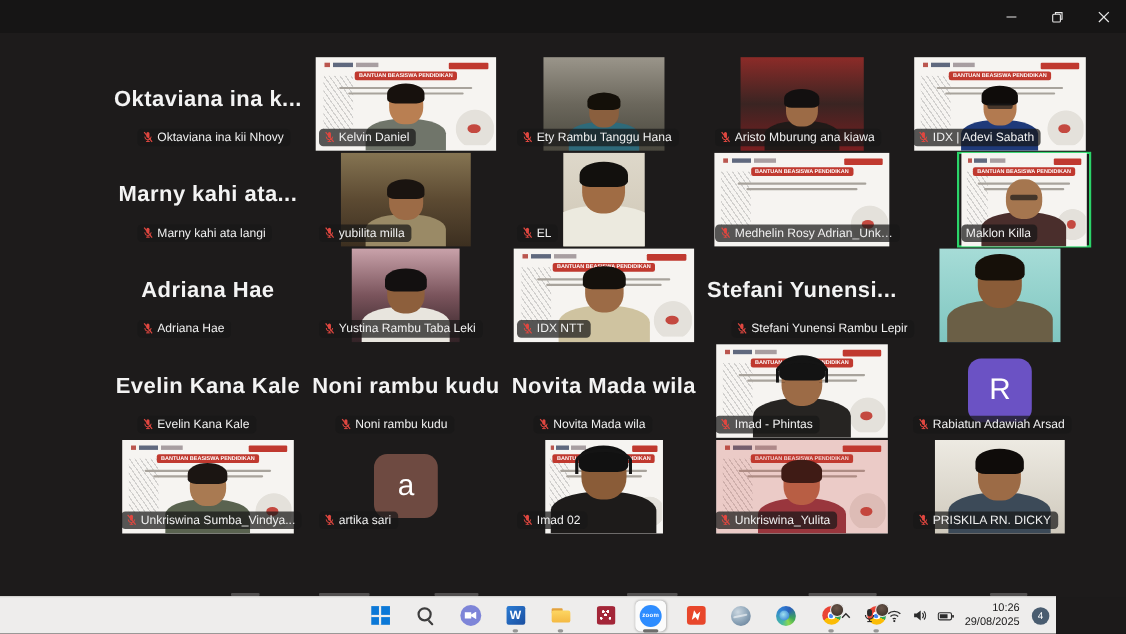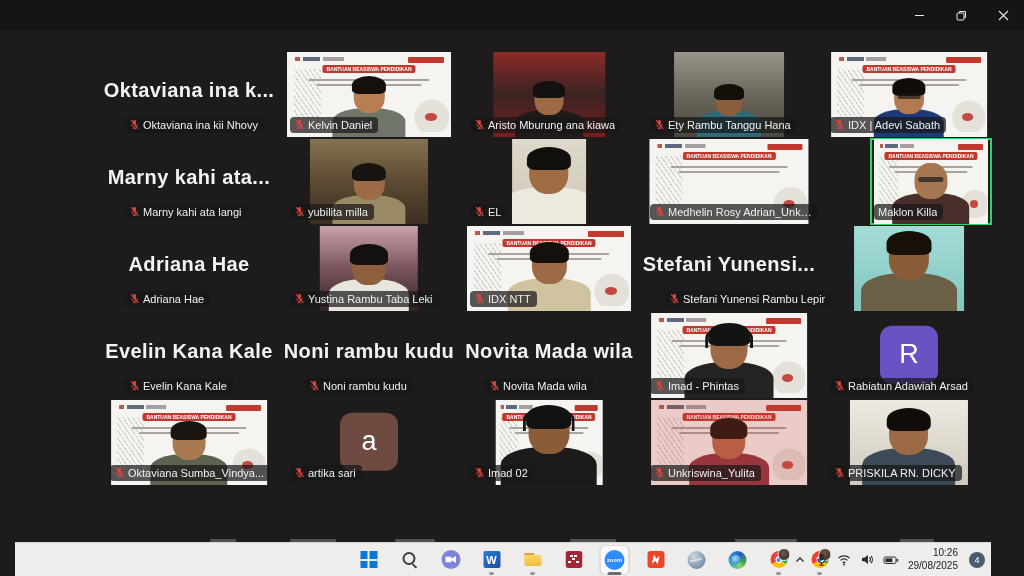--- a/index.html
+++ b/index.html
@@ -44,21 +44,21 @@
     border-radius:12px;color:#fff;font-size:27px;display:flex;align-items:center;justify-content:center;}
   .big-name{position:absolute;left:50%;top:32%;transform:translateX(-50%);white-space:nowrap;
     color:#f3f3f3;font-size:20px;font-weight:700;letter-spacing:.4px;z-index:5;}
   .chip{position:absolute;bottom:4px;left:3px;max-width:158px;background:rgba(24,24,24,.72);
     border-radius:4px;padding:2px 6px 2px 4px;display:flex;align-items:flex-start;gap:3px;z-index:10;}
   .tile.dark .chip{left:18px;}
   .chip span{color:#f0f0f0;font-size:11px;white-space:nowrap;overflow:hidden;text-overflow:ellipsis;}
   .mic{width:11px;height:11px;flex:0 0 auto;color:#e04740;fill:#e04740;}
   .cutoff{position:absolute;bottom:1px;height:3px;background:rgba(205,205,205,.3);border-radius:1px;}
   
-  .taskbar{position:absolute;bottom:0;left:15px;width:960px;height:33px;background:#eeedec;border-top:1px solid #d8d7d5;padding-left:16px;}
+  .taskbar{position:absolute;bottom:0;left:0;width:960px;height:33px;background:#eeedec;border-top:1px solid #d8d7d5;}
   .apps{position:absolute;left:50%;top:0;height:33px;transform:translateX(-31%);display:flex;align-items:center;gap:13px;}
   .appwrap{position:relative;width:28px;height:28px;display:flex;align-items:center;justify-content:center;}
   .appwrap.active{background:#fbfbfb;border-radius:5px;box-shadow:0 0 2px rgba(0,0,0,.25);}
   .appdot{position:absolute;bottom:-1px;left:50%;transform:translateX(-50%);width:5px;height:2.5px;border-radius:2px;background:#979695;}
   .appdot.wide{width:14px;background:#6e6d6c;}
   .appic{position:relative;width:17px;height:17px;}
   .ic-start{background:
     linear-gradient(#eeedec,#eeedec) center/100% 2px no-repeat,
     linear-gradient(#eeedec,#eeedec) center/2px 100% no-repeat,#0b78d7;}
   .ic-search{background:transparent;}
@@ -160,54 +160,54 @@
         <div class="chip">
           <svg class="mic" viewBox="0 0 16 16">
             <rect x="6" y="1.5" width="4" height="7.5" rx="2"></rect>
             <path d="M3.8 7.6a4.2 4.2 0 0 0 8.4 0M8 11.8V14M5.6 14h4.8" fill="none" stroke="currentColor" stroke-width="1.3"></path>
             <line x1="3" y1="1.5" x2="13.5" y2="14.5" stroke="currentColor" stroke-width="1.6"></line>
           </svg>
           <span>Kelvin Daniel</span>
         </div>
       </div>
       <div class="tile">
+        <div class="video" style="width: 67%; background: linear-gradient(rgb(154, 149, 138), rgb(107, 103, 92), rgb(74, 72, 62));">
+          <div class="person" style="--skin: #8a5f3e; --hair: #141009; --shirt: #2e6a7a; --s: 1;">
+            <div class="torso"></div>
+            <div class="head"></div>
+            <div class="hairEl"></div>
+          </div>
+        </div>
+        <div class="chip">
+          <svg class="mic" viewBox="0 0 16 16">
+            <rect x="6" y="1.5" width="4" height="7.5" rx="2"></rect>
+            <path d="M3.8 7.6a4.2 4.2 0 0 0 8.4 0M8 11.8V14M5.6 14h4.8" fill="none" stroke="currentColor" stroke-width="1.3"></path>
+            <line x1="3" y1="1.5" x2="13.5" y2="14.5" stroke="currentColor" stroke-width="1.6"></line>
+          </svg>
+          <span>Ety Rambu Tanggu Hana</span>
+        </div>
+      </div>
+      <div class="tile">
         <div class="video" style="width: 68%; background: linear-gradient(rgb(140, 43, 40), rgb(58, 36, 34), rgb(122, 30, 32));">
           <div class="person" style="--skin: #9c6b46; --hair: #131010; --shirt: #201a18; --s: 1.05;">
             <div class="torso"></div>
             <div class="head"></div>
             <div class="hairEl"></div>
           </div>
         </div>
         <div class="chip">
           <svg class="mic" viewBox="0 0 16 16">
             <rect x="6" y="1.5" width="4" height="7.5" rx="2"></rect>
             <path d="M3.8 7.6a4.2 4.2 0 0 0 8.4 0M8 11.8V14M5.6 14h4.8" fill="none" stroke="currentColor" stroke-width="1.3"></path>
             <line x1="3" y1="1.5" x2="13.5" y2="14.5" stroke="currentColor" stroke-width="1.6"></line>
           </svg>
           <span>Aristo Mburung ana kiawa</span>
         </div>
       </div>
       <div class="tile">
-        <div class="video" style="width: 67%; background: linear-gradient(rgb(154, 149, 138), rgb(107, 103, 92), rgb(74, 72, 62));">
-          <div class="person" style="--skin: #8a5f3e; --hair: #141009; --shirt: #2e6a7a; --s: 1;">
-            <div class="torso"></div>
-            <div class="head"></div>
-            <div class="hairEl"></div>
-          </div>
-        </div>
-        <div class="chip">
-          <svg class="mic" viewBox="0 0 16 16">
-            <rect x="6" y="1.5" width="4" height="7.5" rx="2"></rect>
-            <path d="M3.8 7.6a4.2 4.2 0 0 0 8.4 0M8 11.8V14M5.6 14h4.8" fill="none" stroke="currentColor" stroke-width="1.3"></path>
-            <line x1="3" y1="1.5" x2="13.5" y2="14.5" stroke="currentColor" stroke-width="1.6"></line>
-          </svg>
-          <span>Ety Rambu Tanggu Hana</span>
-        </div>
-      </div>
-      <div class="tile">
         <div class="video slide" style="width: 95%;">
           <div class="sl-motif"></div>
           <div class="sl-logo"></div>
           <div class="sl-date"></div>
           <div class="sl-banner">BANTUAN BEASISWA PENDIDIKAN</div>
           <div class="sl-line l1"></div>
           <div class="sl-line l2"></div>
           <div class="sl-swoosh"></div>
           <div class="person" style="--skin: #b27a50; --hair: #0f0c0a; --shirt: #1f3a7a; --s: 1.1;">
             <div class="torso"></div>
@@ -463,21 +463,21 @@
             <div class="head"></div>
             <div class="hairEl"></div>
           </div>
         </div>
         <div class="chip">
           <svg class="mic" viewBox="0 0 16 16">
             <rect x="6" y="1.5" width="4" height="7.5" rx="2"></rect>
             <path d="M3.8 7.6a4.2 4.2 0 0 0 8.4 0M8 11.8V14M5.6 14h4.8" fill="none" stroke="currentColor" stroke-width="1.3"></path>
             <line x1="3" y1="1.5" x2="13.5" y2="14.5" stroke="currentColor" stroke-width="1.6"></line>
           </svg>
-          <span>Oktaviana Sumba_Vindya...</span>
+          <span>Unkriswina Sumba_Vindya...</span>
         </div>
       </div>
       <div class="tile">
         <div class="avatar" style="background: rgb(110, 74, 65);">a</div>
         <div class="chip">
           <svg class="mic" viewBox="0 0 16 16">
             <rect x="6" y="1.5" width="4" height="7.5" rx="2"></rect>
             <path d="M3.8 7.6a4.2 4.2 0 0 0 8.4 0M8 11.8V14M5.6 14h4.8" fill="none" stroke="currentColor" stroke-width="1.3"></path>
             <line x1="3" y1="1.5" x2="13.5" y2="14.5" stroke="currentColor" stroke-width="1.6"></line>
           </svg>

